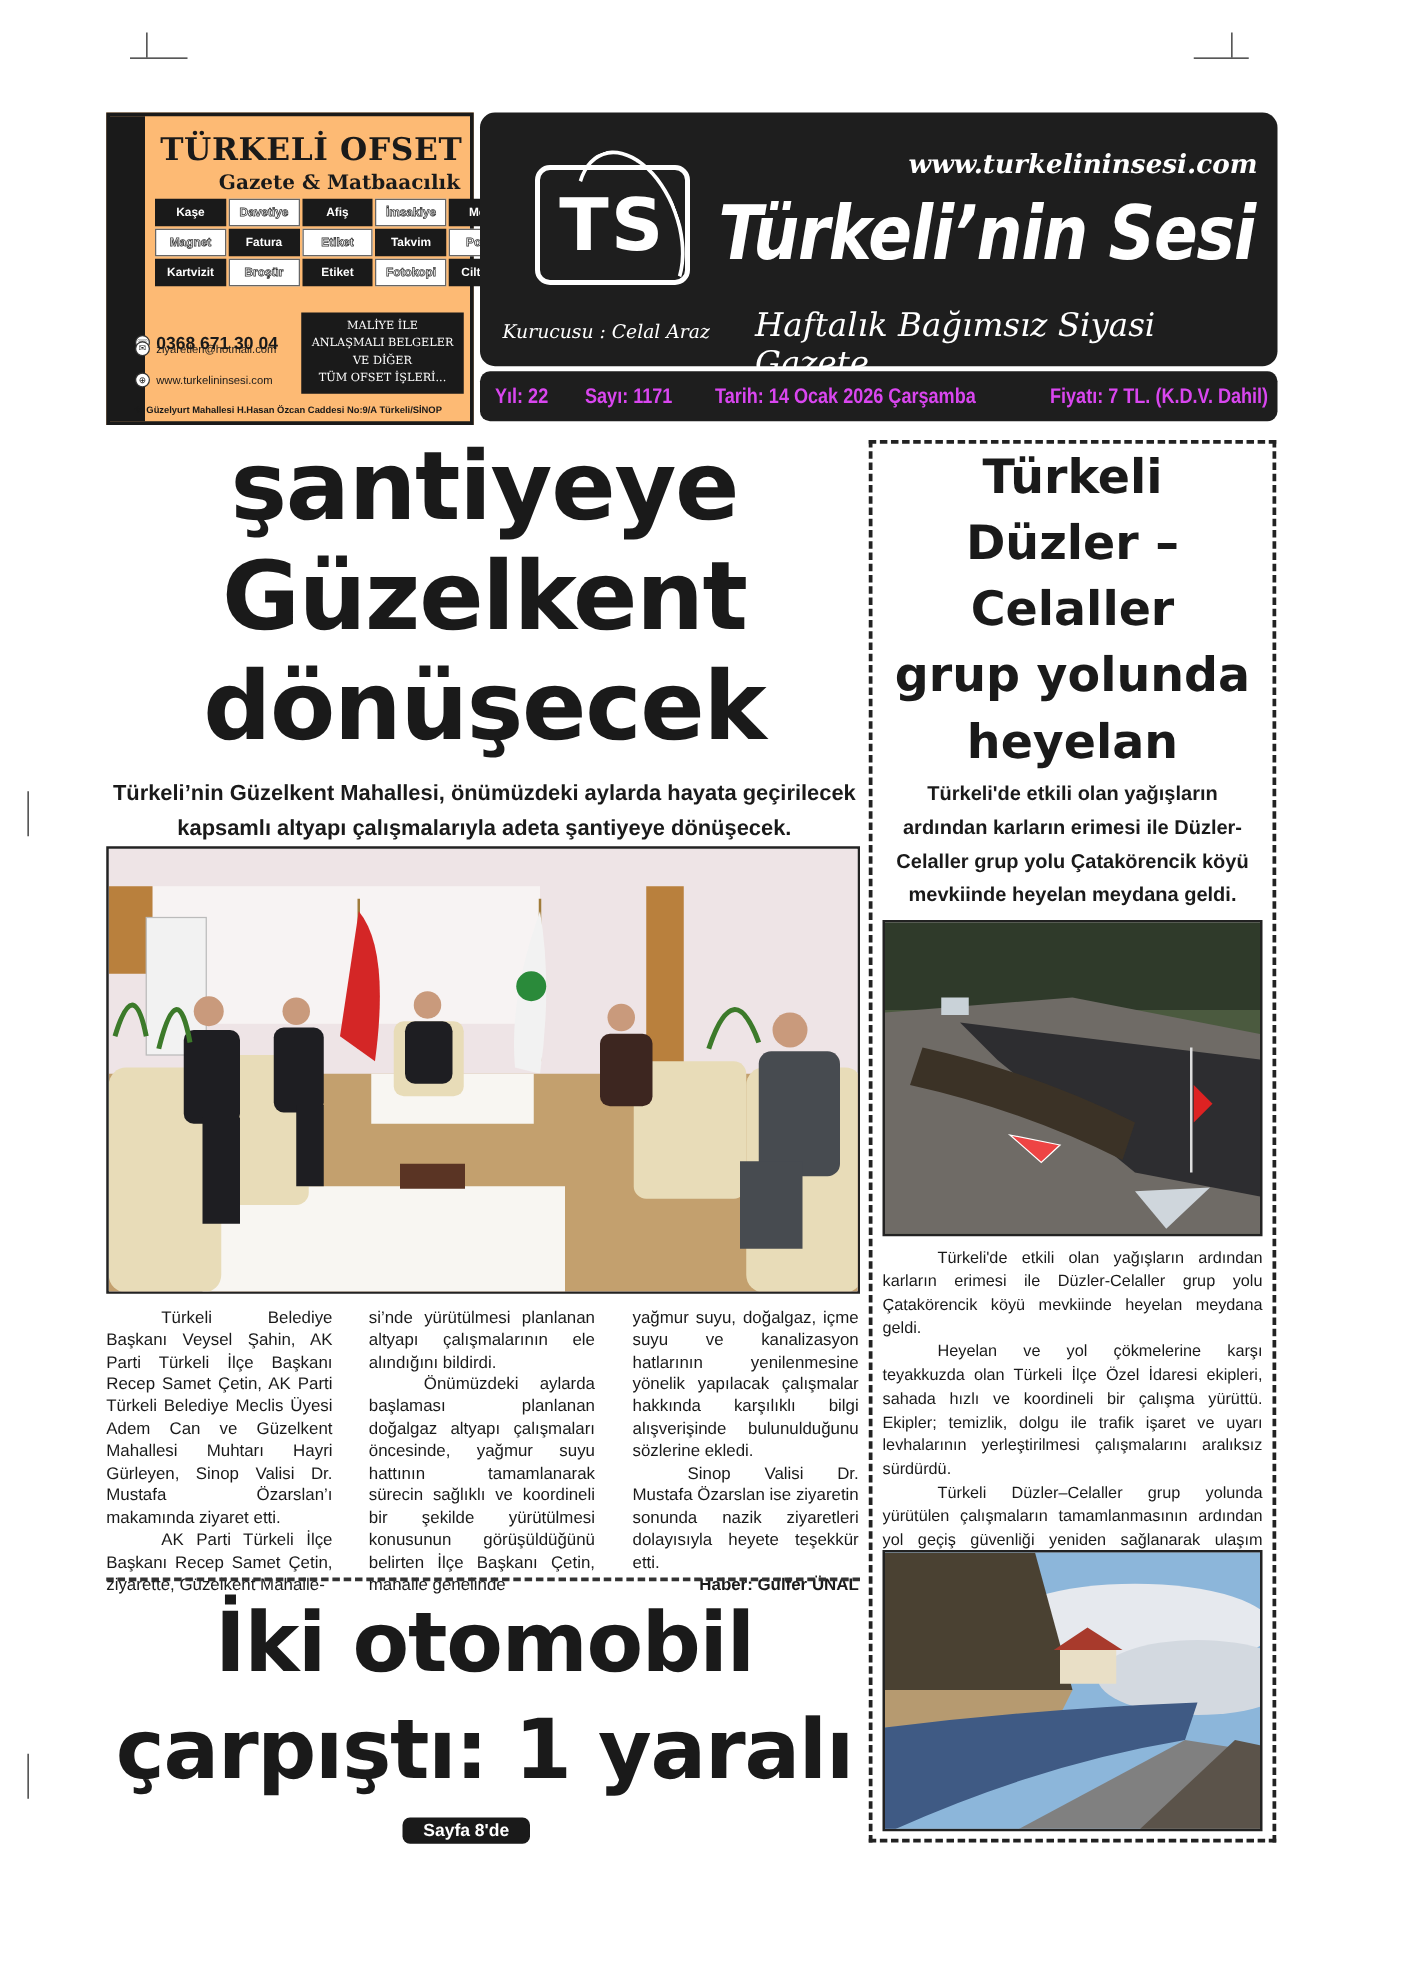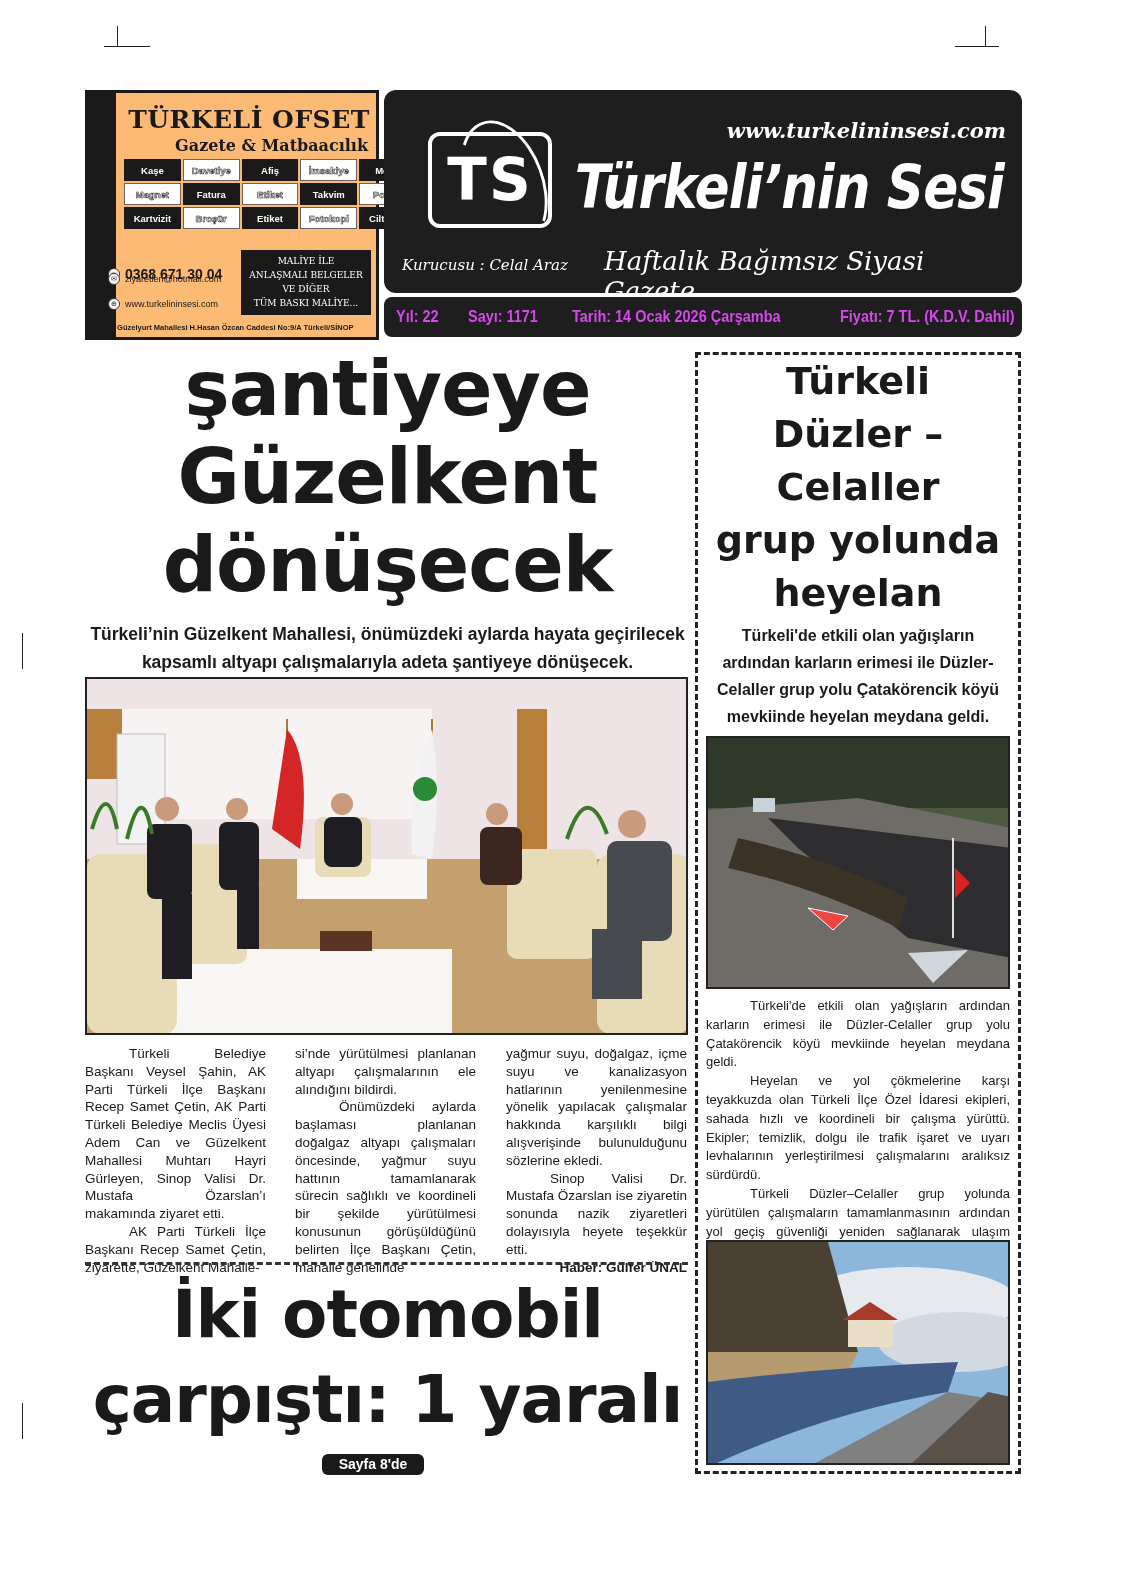--- a/index.html
+++ b/index.html
@@ -99,21 +99,21 @@
     <span>ziyaretleri@hotmail.com</span>
   </div>
   <div class="ad-contact" style="top:205px;">
     <span class="ico">⊕</span>
     <span>www.turkelininsesi.com</span>
   </div>
   <div class="ad-blackbox">
     <div>MALİYE İLE</div>
     <div>ANLAŞMALI BELGELER</div>
     <div>VE DİĞER</div>
-    <div>TÜM BASKI MALİYE...</div>
+    <div>TÜM OFSET İŞLERİ...</div>
   </div>
   <div class="ad-address">
     <span class="ico" style="font-size:9px;">⌖</span>
     <span>Güzelyurt Mahallesi H.Hasan Özcan Caddesi No:9/A Türkeli/SİNOP</span>
   </div>
 </div>
 
 <div class="abs mast">
   <div class="mast-swoosh"></div>
   <div class="mast-logo">

